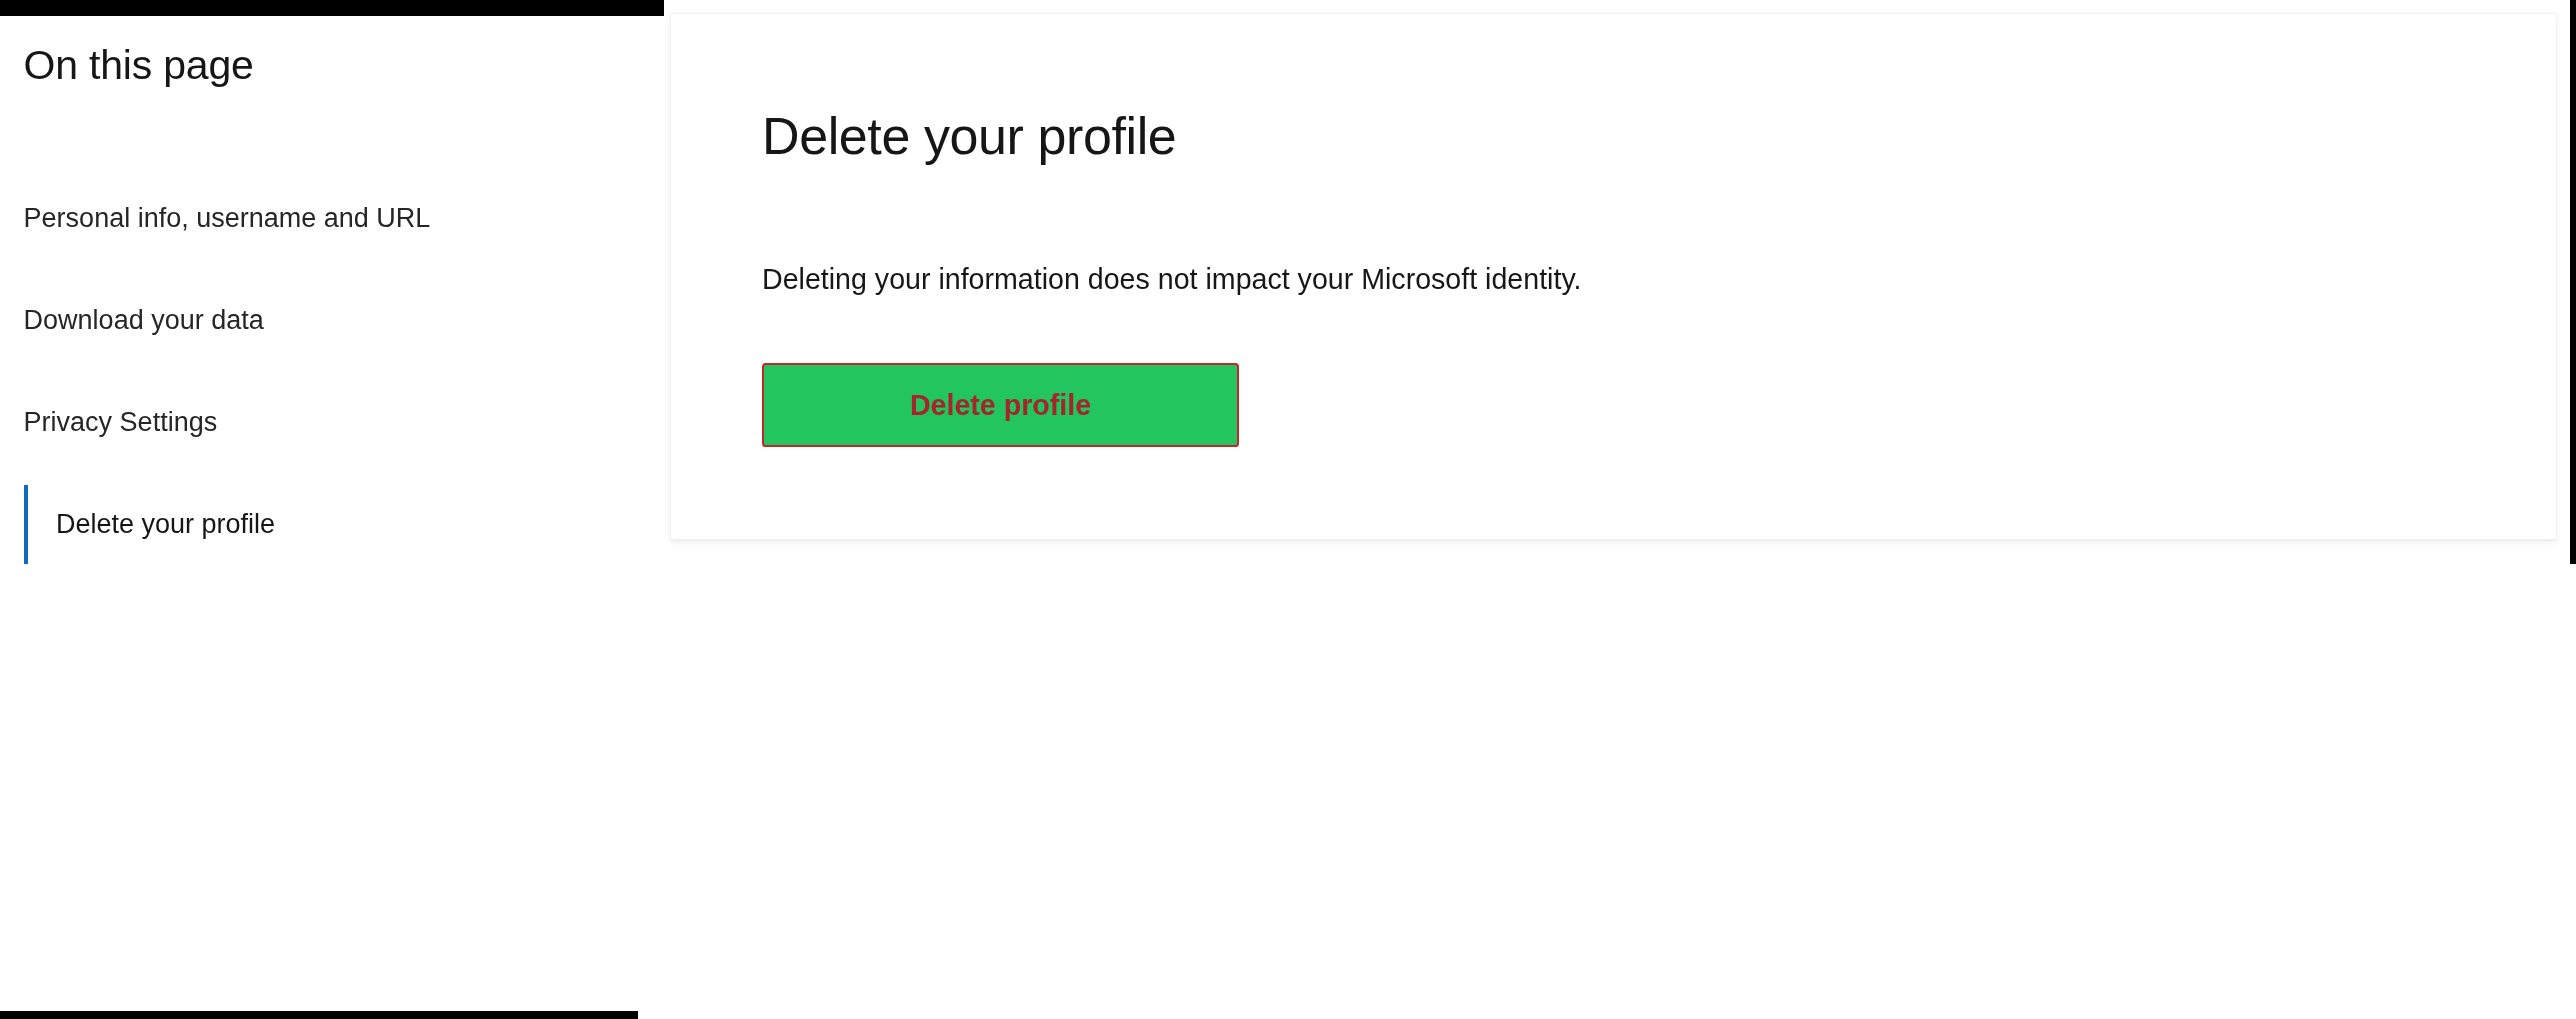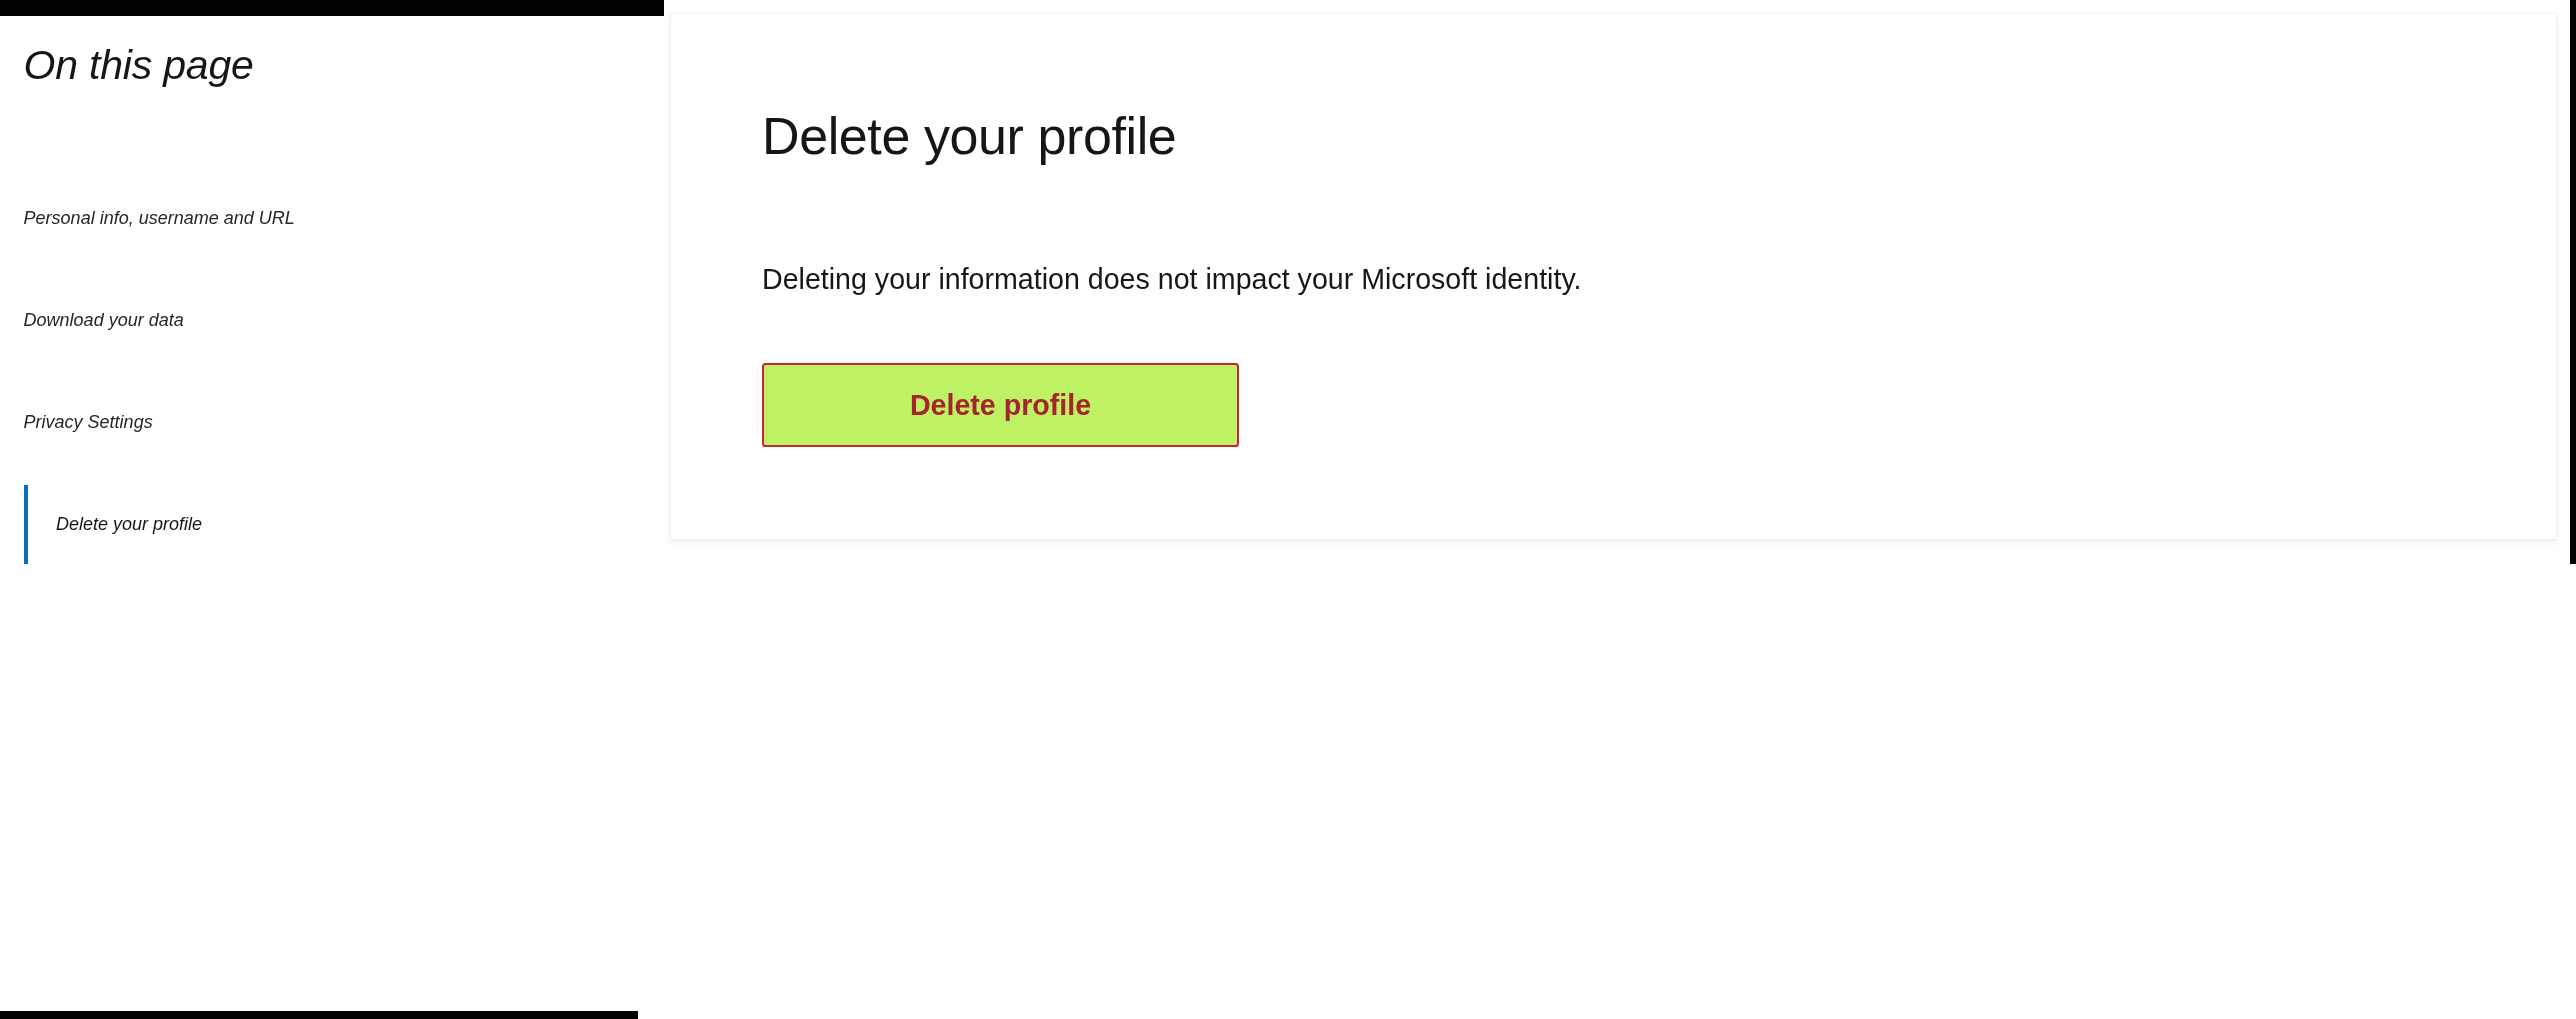--- a/index.html
+++ b/index.html
@@ -49,21 +49,20 @@
 
   
   .toc {
     position: absolute;
     left: 0;
     top: 16.4px;
     width: 670px;
     height: 995px;
     background: #ffffff;
     box-sizing: border-box;
-    font-style: italic;
   }
 
   .toc-title {
     position: absolute;
     left: 23.6px;
     top: 26.4px;
     font-size: 41px;
     line-height: 1.1;
     font-weight: 400;
     color: #161616;
@@ -85,21 +84,21 @@
     position: relative;
     height: 102px;
     display: flex;
     align-items: center;
     box-sizing: border-box;
   }
 
   .toc-link {
     display: block;
     padding-left: 23.6px;
-    font-size: 18px;
+    font-size: 27px;
     line-height: 1.35;
     color: #262626;
     text-decoration: none;
     white-space: nowrap;
   }
 
   .toc-item.is-active .toc-link {
     padding-left: 56px;
     color: #161616;
   }
@@ -164,21 +163,21 @@
 
   .delete-button {
     position: absolute;
     left: 0;
     top: 349px;
     width: 477px;
     height: 84px;
     display: flex;
     align-items: center;
     justify-content: center;
-    background: #bef264;
+    background: #22c55e;
     border: 2.1px solid #c4262e;
     border-radius: 3.6px;
     box-sizing: border-box;
     font-family: "Liberation Sans", "DejaVu Sans", sans-serif;
     font-size: 28.6px;
     font-weight: 600;
     color: #a4262c;
     cursor: pointer;
     padding: 0;
   }

